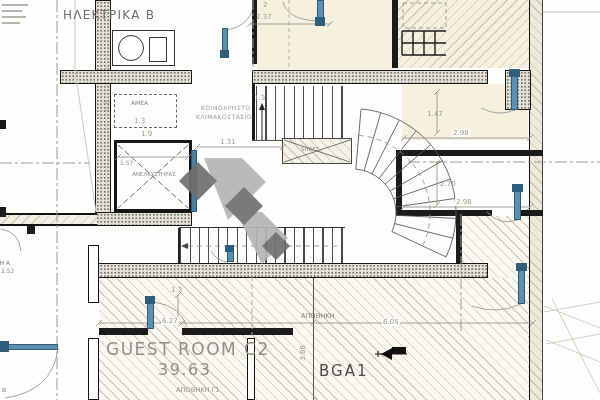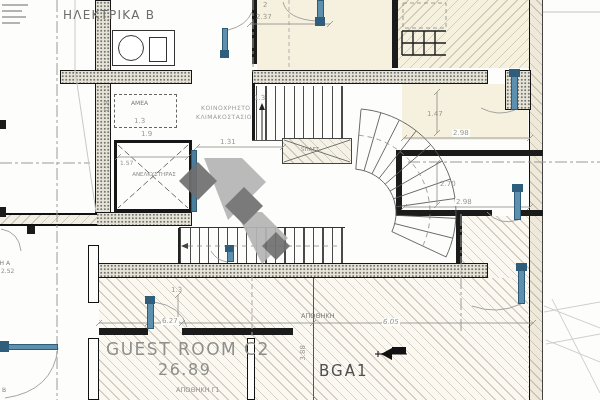--- a/index.html
+++ b/index.html
@@ -223,21 +223,21 @@
   <div class="noteln" style="left:2px;top:16px;width:24px;"></div>
   <div class="noteln" style="left:2px;top:22px;width:18px;"></div>
 
   <div class="lbl t8" style="left:63px;top:8px;color:#6e6e6c;letter-spacing:1.2px;">ΗΛΕΚΤΡΙΚΑ Β</div>
   <div class="lbl t6" style="left:131px;top:99px;color:#7d7d7a;">ΑΜΕΑ</div>
   <div class="lbl t6" style="left:201px;top:104px;color:#9c9c98;letter-spacing:.5px;">ΚΟΙΝΟΧΡΗΣΤΟ</div>
   <div class="lbl t6" style="left:196px;top:113px;color:#9c9c98;letter-spacing:.5px;">ΚΛΙΜΑΚΟΣΤΑΣΙΟ</div>
   <div class="lbl" style="left:116px;top:171px;width:76px;text-align:center;font-size:5.5px;color:#8a8a86;">ΑΝΕΛΚΥΣΤΗΡΑΣ</div>
   <div class="lbl" style="left:301px;top:146px;font-size:5.5px;color:#8a8a86;">SHAFT</div>
   <div class="lbl big" style="left:106px;top:339px;">GUEST ROOM C2</div>
-  <div class="lbl big" style="left:158px;top:360px;font-size:16px;">26.89</div>
+  <div class="lbl big" style="left:158px;top:360px;font-size:16px;">39.63</div>
   <div class="lbl" style="left:176px;top:386px;font-size:6.5px;">ΑΠΟΘΗΚΗ Γ1</div>
   <div class="lbl" style="left:301px;top:312px;font-size:6.5px;color:#7b7b78;">ΑΠΟΘΗΚΗ</div>
   <div class="lbl dark" style="left:319px;top:362px;font-size:15px;letter-spacing:2px;">BGA1</div>
   <div class="lbl t6" style="left:-27px;top:259px;color:#7d7d7a;">ΑΠΟΘΗΚΗ Α</div>
   <div class="lbl t6" style="left:1px;top:267px;">2.52</div>
   <div class="lbl t6" style="left:-31px;top:386px;color:#7d7d7a;">ΑΠΟΘΗΚΗ Β</div>
 
   <div class="dim" style="left:220px;top:138px;">1.31</div>
   <div class="dim" style="left:254px;top:94px;">1.3</div>
   <div class="dim" style="left:256px;top:13px;">2.37</div>

